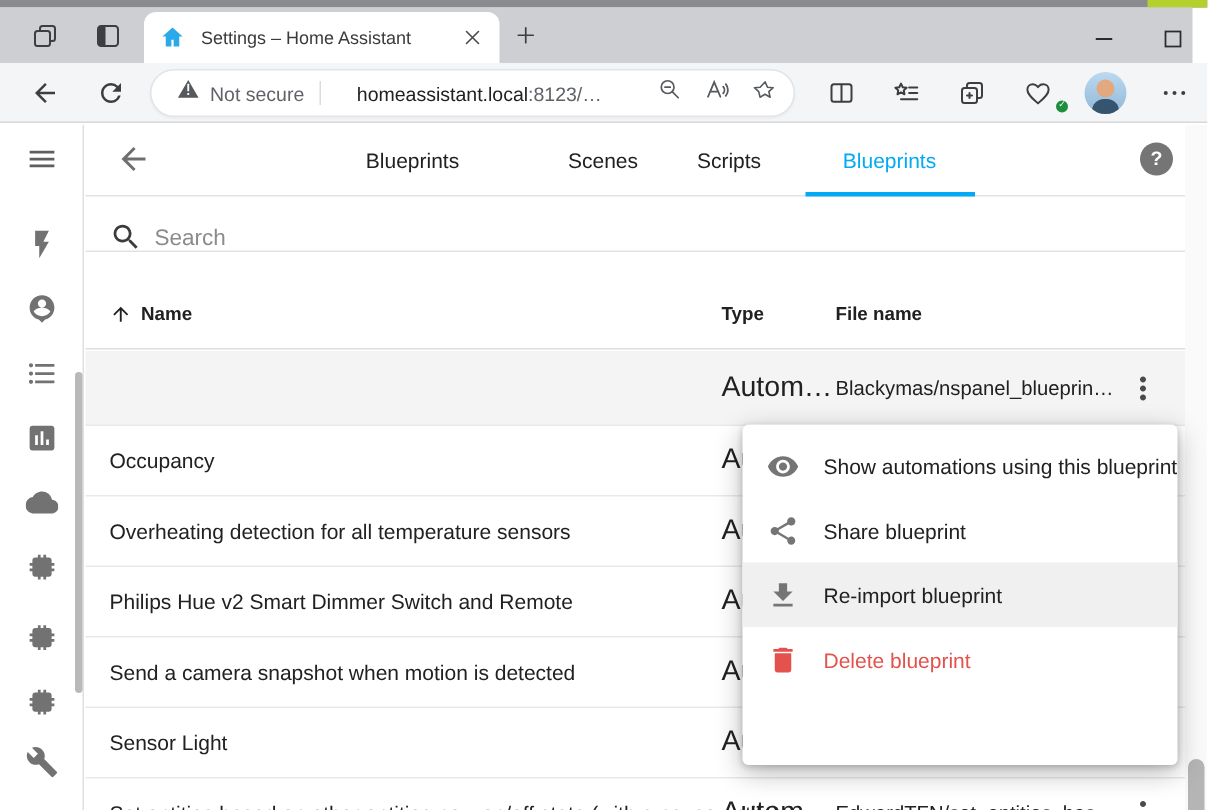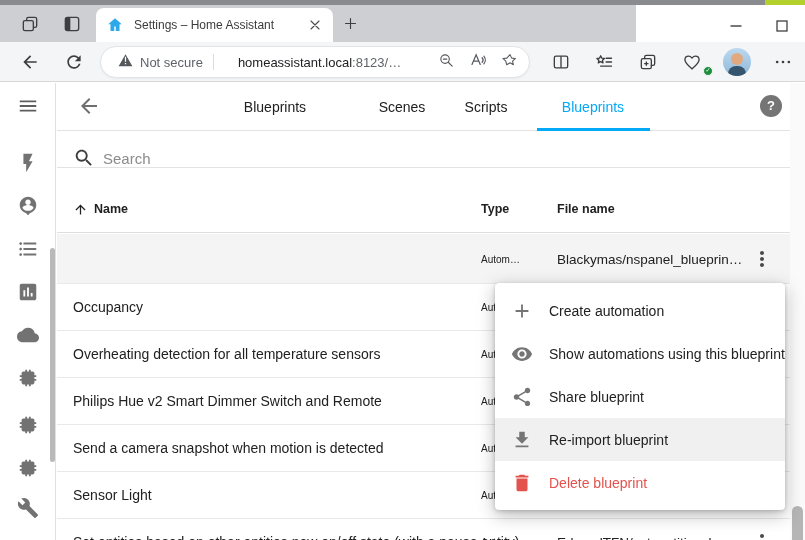--- a/index.html
+++ b/index.html
@@ -3,21 +3,21 @@
 <meta charset="utf-8">
 <style>
   * { margin:0; padding:0; box-sizing:border-box; }
   html,body { width:805px; height:540px; overflow:hidden; }
   body { font-family:"Liberation Sans","DejaVu Sans",sans-serif; background:#fff; position:relative; }
   .screen { position:absolute; inset:0; width:805px; height:540px; overflow:hidden; }
 
   
   .win-strip { position:absolute; left:0; top:0; width:805px; height:5px; background:#898b8e; }
   .green-sliver { position:absolute; left:765px; top:0; width:40px; height:5px; background:#b3d02c; }
-  .tabstrip { position:absolute; left:0; top:5px; width:636px; height:37px; background:#cdcfd2; }
+  .tabstrip { position:absolute; left:0; top:5px; width:795px; height:37px; background:#cdcfd2; }
   .chrome-icon { position:absolute; color:#3c3e41; cursor:pointer; }
   .chrome-icon svg { display:block; }
   .browser-tab { position:absolute; left:96px; top:3px; width:237px; height:34px; background:#fff;
       border-radius:8px 8px 0 0; display:flex; align-items:center; padding:0 10px; cursor:pointer; }
   .tab-favicon { width:18px; height:18px; margin-right:10px; color:#2ba9e8; }
   .tab-title { font-size:12px; color:#3b3b3b; flex:1; white-space:nowrap; overflow:hidden; }
   .tab-close { width:16px; height:16px; color:#4a4a4a; cursor:pointer; flex:none; }
   .win-btn { position:absolute; top:8px; width:30px; height:26px; display:flex; align-items:center; justify-content:center; color:#2b2b2b; cursor:pointer; }
 
   .toolbar { position:absolute; left:0; top:42px; width:805px; height:40px; background:#f4f5f6; border-bottom:1px solid #d8d8d8; }
@@ -60,21 +60,21 @@
   .thead { position:absolute; left:0; top:102px; width:733px; height:48px; border-bottom:1px solid #dedede; font-size:12.5px; font-weight:bold; color:#212121; }
   .sort-arrow { position:absolute; left:16px; top:17px; width:15px; height:15px; color:#212121; }
   .th-name { position:absolute; left:37px; top:0; height:48px; display:flex; align-items:center; cursor:pointer; }
   .th-type { position:absolute; left:424px; top:0; height:48px; display:flex; align-items:center; cursor:pointer; }
   .th-file { position:absolute; left:500px; top:0; height:48px; display:flex; align-items:center; cursor:pointer; }
 
   .rows { position:absolute; left:0; top:151px; width:733px; }
   .row { position:relative; height:47px; border-bottom:1px solid #e9e9e9; cursor:pointer; font-size:14px; color:#212121; }
   .row.selected { height:50px; background:#f4f4f4; }
   .cell-name { position:absolute; left:16px; top:50%; transform:translateY(-50%); white-space:nowrap; }
-  .cell-type { position:absolute; left:424px; top:50%; transform:translateY(-50%); font-size:10px; white-space:nowrap; }
+  .cell-type { position:absolute; left:424px; top:50%; transform:translateY(-50%); font-size:19px; white-space:nowrap; }
   .cell-file { position:absolute; left:500px; top:50%; transform:translateY(-50%); font-size:13.5px; white-space:nowrap; }
   .kebab { position:absolute; left:693px; top:50%; transform:translateY(-50%); width:24px; height:24px; color:#4a4a4a; cursor:pointer; }
 
   .vscroll { position:absolute; left:790px; top:0; width:15px; height:457px; background:#fafafa; overflow:hidden; }
   .vthumb { position:absolute; left:2px; top:423px; width:11px; height:117px; background:#b5b5b5; border-radius:6px; cursor:pointer; }
 
   
   .popup { position:absolute; left:495px; top:283px; width:290px; height:227px; background:#fff; border-radius:4px;
       box-shadow:0 5px 18px rgba(0,0,0,.28), 0 1px 4px rgba(0,0,0,.18); z-index:30; padding:6px 0; }
   .menu-item { position:relative; height:43px; display:flex; align-items:center; cursor:pointer; font-size:14px; color:#212121; }
@@ -453,26 +453,20 @@
     </div>
 
     <div class="vscroll">
       <span class="vthumb"></span>
     </div>
   </div>
 
   <div class="popup">
     <div class="menu-item">
       <span class="mi-icon"><svg width="22" height="22">
-            <use href="#i-plus"></use>
-          </svg></span>
-      <span>Create automation</span>
-    </div>
-    <div class="menu-item">
-      <span class="mi-icon"><svg width="22" height="22">
             <use href="#i-eye"></use>
           </svg></span>
       <span>Show automations using this blueprint</span>
     </div>
     <div class="menu-item">
       <span class="mi-icon"><svg width="22" height="22">
             <use href="#i-share"></use>
           </svg></span>
       <span>Share blueprint</span>
     </div>

